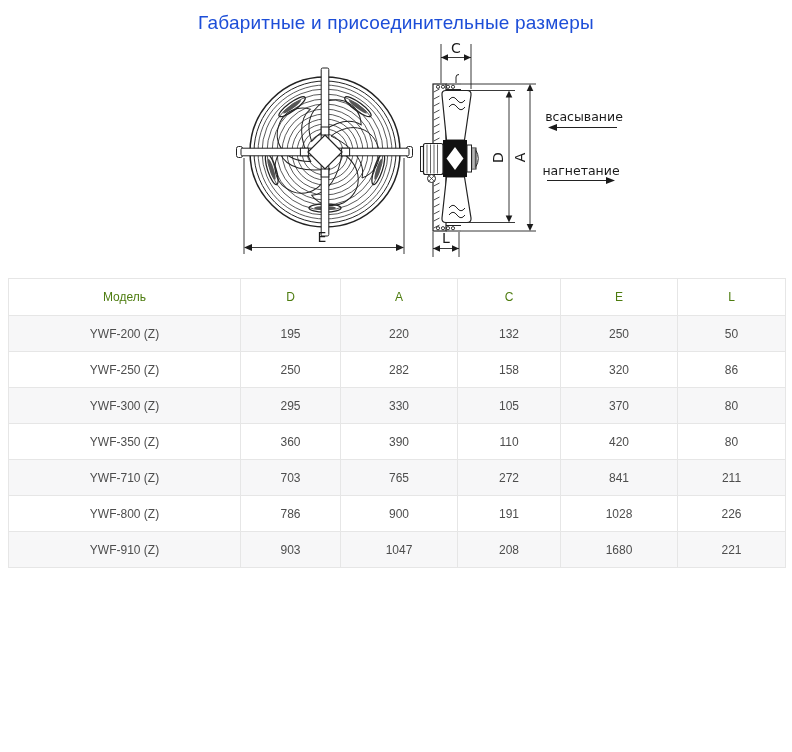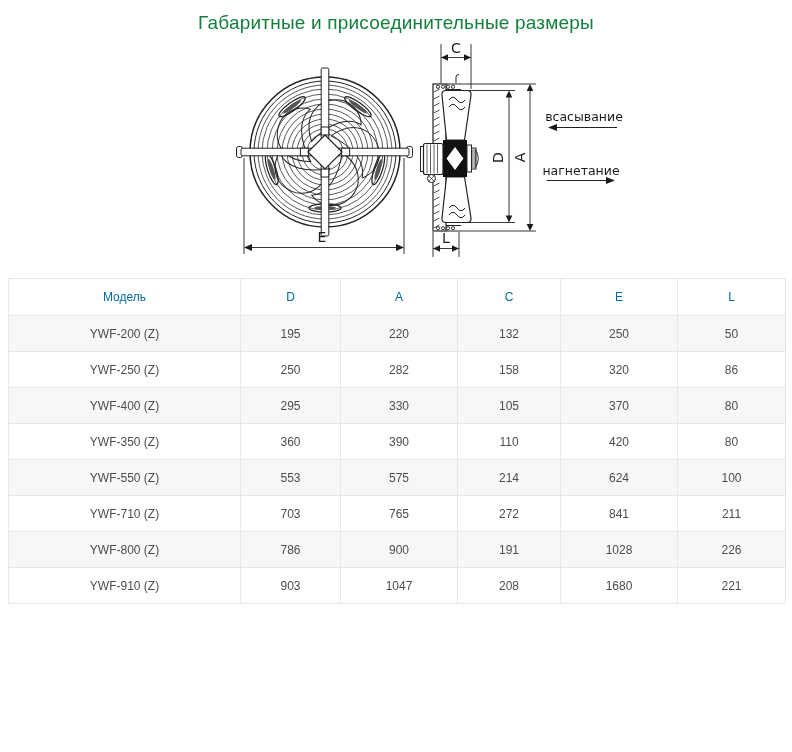--- a/index.html
+++ b/index.html
@@ -1,27 +1,27 @@
 <!DOCTYPE html>
 <html><head>
 <meta charset="utf-8">
 <style>
   html,body{margin:0;padding:0;background:#fff;}
   .page{position:relative;width:792px;height:752px;background:#fff;overflow:hidden;
         font-family:"Liberation Sans",sans-serif;}
   .page-title{margin:0;padding-top:9px;text-align:center;font-size:19px;line-height:27px;
-        font-weight:500;color:#15803d;letter-spacing:.2px;}
+        font-weight:500;color:#1d4ed8;letter-spacing:.2px;}
   .diagram-svg{display:block;width:792px;height:238px;}
   .svg-label{font-family:"DejaVu Sans",sans-serif;font-size:14px;fill:#1b1b1b;}
   .flow-label{font-family:"DejaVu Sans",sans-serif;font-size:12.5px;fill:#1b1b1b;}
   .spec-table-wrap{margin:4px 0 0 8px;width:777px;}
   table.spec{border-collapse:collapse;table-layout:fixed;width:777px;}
   table.spec th, table.spec td{border:1px solid #e6e6e6;font-size:12px;color:#4d4d4d;
         font-weight:400;text-align:center;vertical-align:middle;padding:0;}
-  table.spec th{height:36px;background:#fff;color:#0369a1;}
+  table.spec th{height:36px;background:#fff;color:#4d7c0f;}
   table.spec td{height:35px;}
   table.spec tbody tr:nth-child(odd){background:#f7f7f8;}
   table.spec tbody tr:nth-child(even){background:#ffffff;}
 </style>
 </head>
 <body>
 
 <div class="page">
 
   <h1 class="page-title">Габаритные и присоединительные размеры</h1>
@@ -253,44 +253,36 @@
           </tr>
           <tr>
             <td>YWF-250 (Z)</td>
             <td>250</td>
             <td>282</td>
             <td>158</td>
             <td>320</td>
             <td>86</td>
           </tr>
           <tr>
-            <td>YWF-400 (Z)</td>
+            <td>YWF-300 (Z)</td>
             <td>295</td>
             <td>330</td>
             <td>105</td>
             <td>370</td>
             <td>80</td>
           </tr>
           <tr>
             <td>YWF-350 (Z)</td>
             <td>360</td>
             <td>390</td>
             <td>110</td>
             <td>420</td>
             <td>80</td>
           </tr>
           <tr>
-            <td>YWF-550 (Z)</td>
-            <td>553</td>
-            <td>575</td>
-            <td>214</td>
-            <td>624</td>
-            <td>100</td>
-          </tr>
-          <tr>
             <td>YWF-710 (Z)</td>
             <td>703</td>
             <td>765</td>
             <td>272</td>
             <td>841</td>
             <td>211</td>
           </tr>
           <tr>
             <td>YWF-800 (Z)</td>
             <td>786</td>

